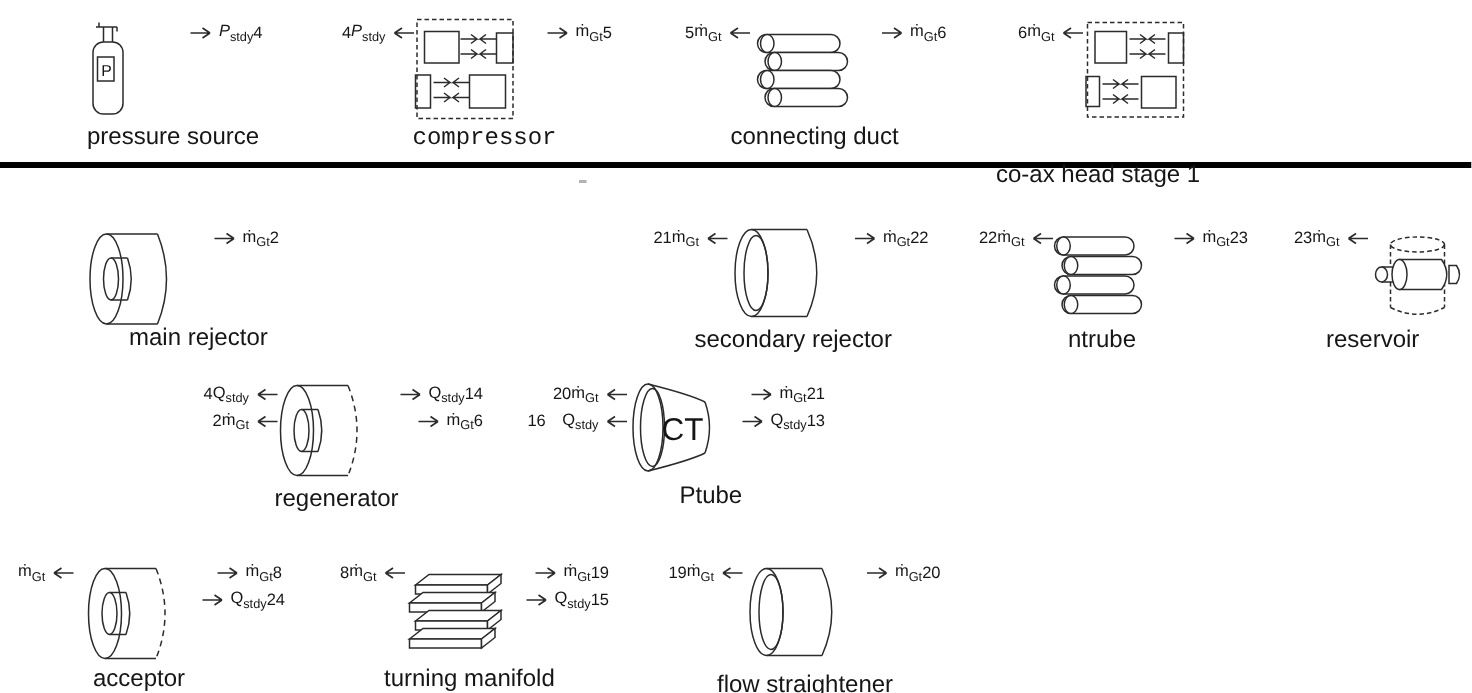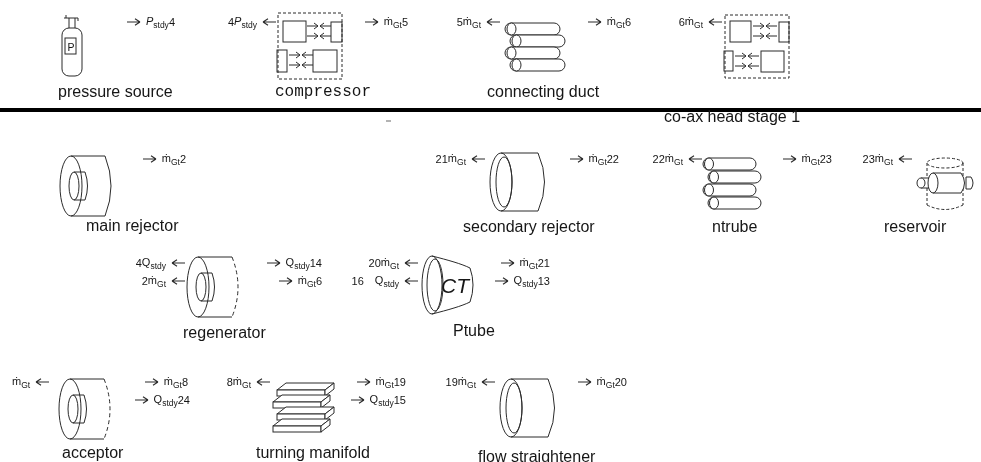--- a/index.html
+++ b/index.html
@@ -122,21 +122,21 @@
   <div class="comp" style="left:184px;top:254px;">
     <svg width="66" height="66" viewBox="0 0 66 66">
       <ellipse cx="14" cy="33" rx="11" ry="30"></ellipse>
       <path d="M14 3H48 M14 63H48"></path>
       <path class="dash2" d="M48 3Q60 33 48 63"></path>
       <ellipse cx="17" cy="33" rx="5" ry="14"></ellipse>
       <path d="M17 19H28 M17 47H28 M28 19Q33 33 28 47"></path>
     </svg>
   </div>
 
-  <div class="comp" style="left:418px;top:254px;font-style:italic;">
+  <div class="comp" style="left:418px;top:254px;">
     <svg width="64" height="64" viewBox="0 0 64 64">
       <ellipse cx="14" cy="31" rx="10" ry="29"></ellipse>
       <ellipse cx="17" cy="31" rx="8" ry="26"></ellipse>
       <path d="M14 2C30 6 44 10 52 14 M52 14Q58 31 52 48 M52 48C44 52 30 56 14 60"></path>
       <text x="23" y="39" font-size="21">CT</text>
     </svg>
   </div>
 
   <div class="comp" style="left:56px;top:376px;">
     <svg width="66" height="66" viewBox="0 0 66 66">

